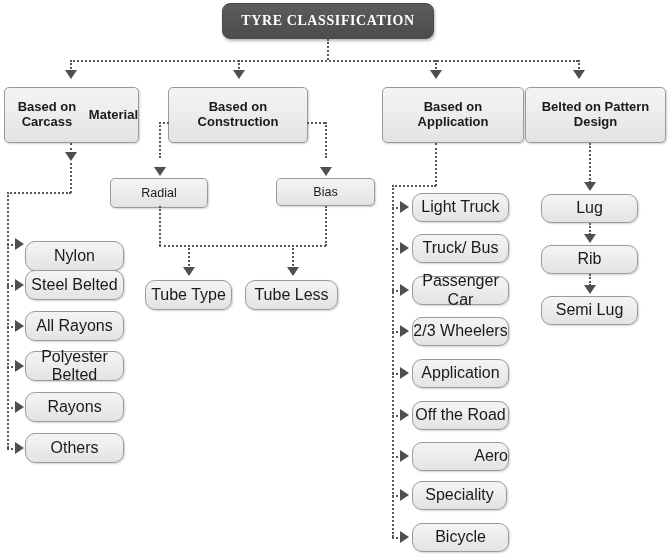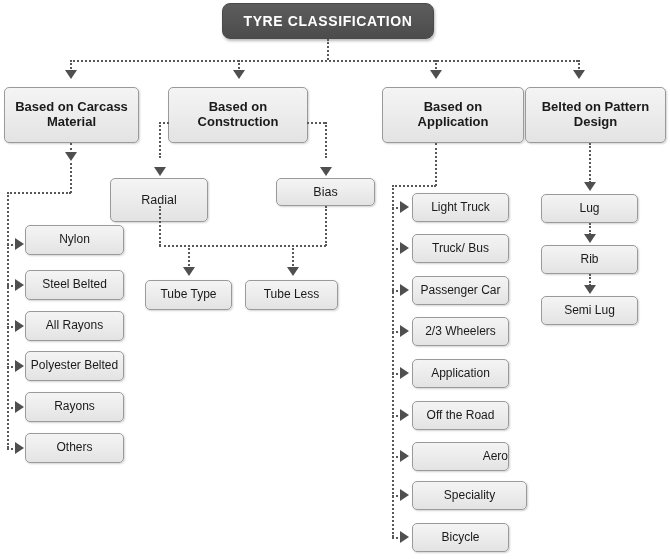--- a/index.html
+++ b/index.html
@@ -44,21 +44,22 @@
     box-shadow: 1px 2px 3px rgba(0,0,0,0.28);
   }
   .box-l2 {
     font-weight: bold;
     font-size: 13px;
   }
   .box-l3 {
     font-size: 12.5px;
   }
   .box-leaf {
-    font-size: 12px;
+    font-size: 16px;
+    border-radius: 10px;
   }
 
   
   .vline {
     position: absolute;
     width: 0;
     border-left: 2px dotted #585858;
   }
   .hline {
     position: absolute;
@@ -82,41 +83,41 @@
     border-top: 6px solid transparent;
     border-bottom: 6px solid transparent;
     border-left: 9px solid #4f4f4f;
   }
 </style>
 </head>
 <body>
 
 <div id="canvas">
 
-  <div class="box box-title" style="left:222px; top:3px; width:212px; height:36px;">
+  <div class="box box-title" style="left:222px; top:3px; width:212px; height:36px;font-family:Liberation Serif, serif;">
     <span>TYRE CLASSIFICATION</span>
   </div>
 
   <div class="vline" style="left:327px; top:39px; height:21px;"></div>
 
   <div class="hline" style="left:70px; top:60px; width:508px;"></div>
 
   <div class="vline" style="left:70px; top:60px; height:12px;"></div>
   <div class="arrow-down" style="left:65px; top:70px;"></div>
 
   <div class="vline" style="left:238px; top:60px; height:12px;"></div>
   <div class="arrow-down" style="left:233px; top:70px;"></div>
 
   <div class="vline" style="left:435px; top:60px; height:12px;"></div>
   <div class="arrow-down" style="left:430px; top:70px;"></div>
 
   <div class="vline" style="left:578px; top:60px; height:12px;"></div>
   <div class="arrow-down" style="left:573px; top:70px;"></div>
 
-  <div class="box box-l2" style="left:4px; top:87px; width:135px; height:56px; flex-direction:column;">
+  <div class="box box-l2" style="left:4px; top:87px; width:135px; height:56px; flex-direction:row;">
     <span>Based on Carcass</span>
     <span>Material</span>
   </div>
 
   <div class="box box-l2" style="left:168px; top:87px; width:140px; height:56px; flex-direction:column;">
     <span>Based on</span>
     <span>Construction</span>
   </div>
 
   <div class="box box-l2" style="left:382px; top:87px; width:142px; height:56px; flex-direction:column;">
@@ -141,21 +142,21 @@
   <div class="arrow-right" style="left:15px; top:279px;"></div>
   <div class="hline" style="left:7px; top:326px; width:10px;"></div>
   <div class="arrow-right" style="left:15px; top:320px;"></div>
   <div class="hline" style="left:7px; top:366px; width:10px;"></div>
   <div class="arrow-right" style="left:15px; top:360px;"></div>
   <div class="hline" style="left:7px; top:407px; width:10px;"></div>
   <div class="arrow-right" style="left:15px; top:401px;"></div>
   <div class="hline" style="left:7px; top:448px; width:10px;"></div>
   <div class="arrow-right" style="left:15px; top:442px;"></div>
 
-  <div class="box box-leaf" style="left:25px; top:225px; width:99px; height:30px;">
+  <div class="box box-leaf" style="left:25px; top:241px; width:99px; height:30px;">
     <span>Nylon</span>
   </div>
   <div class="box box-leaf" style="left:25px; top:270px; width:99px; height:30px;">
     <span>Steel Belted</span>
   </div>
   <div class="box box-leaf" style="left:25px; top:311px; width:99px; height:30px;">
     <span>All Rayons</span>
   </div>
   <div class="box box-leaf" style="left:25px; top:351px; width:99px; height:30px;">
     <span>Polyester Belted</span>
@@ -167,21 +168,21 @@
     <span>Others</span>
   </div>
 
   <div class="hline" style="left:159px; top:122px; width:10px;"></div>
   <div class="hline" style="left:307px; top:122px; width:18px;"></div>
   <div class="vline" style="left:159px; top:122px; height:36px;"></div>
   <div class="arrow-down" style="left:154px; top:167px;"></div>
   <div class="vline" style="left:325px; top:122px; height:36px;"></div>
   <div class="arrow-down" style="left:320px; top:167px;"></div>
 
-  <div class="box box-l3" style="left:110px; top:178px; width:98px; height:44px;">
+  <div class="box box-l3" style="left:110px; top:178px; width:98px; height:30px;">
     <span>Radial</span>
   </div>
   <div class="box box-l3" style="left:276px; top:178px; width:99px; height:28px;">
     <span>Bias</span>
   </div>
 
   <div class="vline" style="left:159px; top:206px; height:40px;"></div>
   <div class="vline" style="left:325px; top:206px; height:40px;"></div>
   <div class="hline" style="left:159px; top:245px; width:167px;"></div>
 
@@ -234,21 +235,21 @@
   </div>
   <div class="box box-leaf" style="left:412px; top:359px; width:97px; height:29px;">
     <span>Application</span>
   </div>
   <div class="box box-leaf" style="left:412px; top:401px; width:97px; height:29px;">
     <span>Off the Road</span>
   </div>
   <div class="box box-leaf" style="left:412px; top:442px; width:97px; height:29px;justify-content:flex-end;">
     <span>Aero</span>
   </div>
-  <div class="box box-leaf" style="left:412px; top:481px; width:115px; height:29px;">
+  <div class="box box-leaf" style="left:412px; top:481px; width:95px; height:29px;">
     <span>Speciality</span>
   </div>
   <div class="box box-leaf" style="left:412px; top:523px; width:97px; height:29px;justify-content:center;">
     <span>Bicycle</span>
   </div>
 
   <div class="vline" style="left:589px; top:143px; height:40px;"></div>
   <div class="arrow-down" style="left:584px; top:182px;"></div>
 
   <div class="box box-leaf" style="left:541px; top:194px; width:97px; height:29px;">

